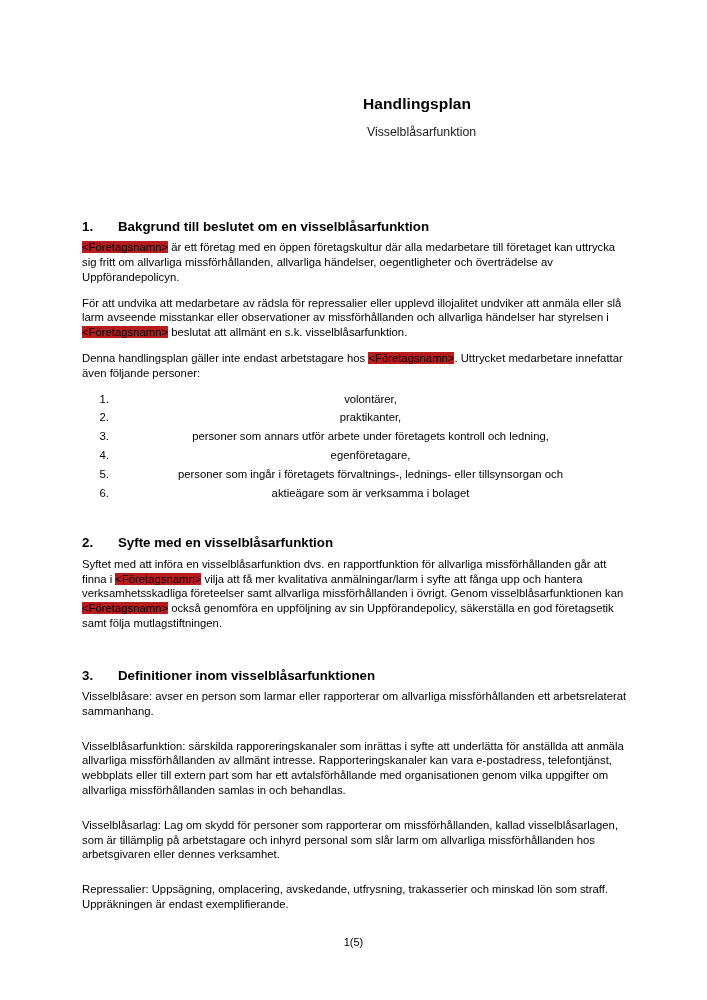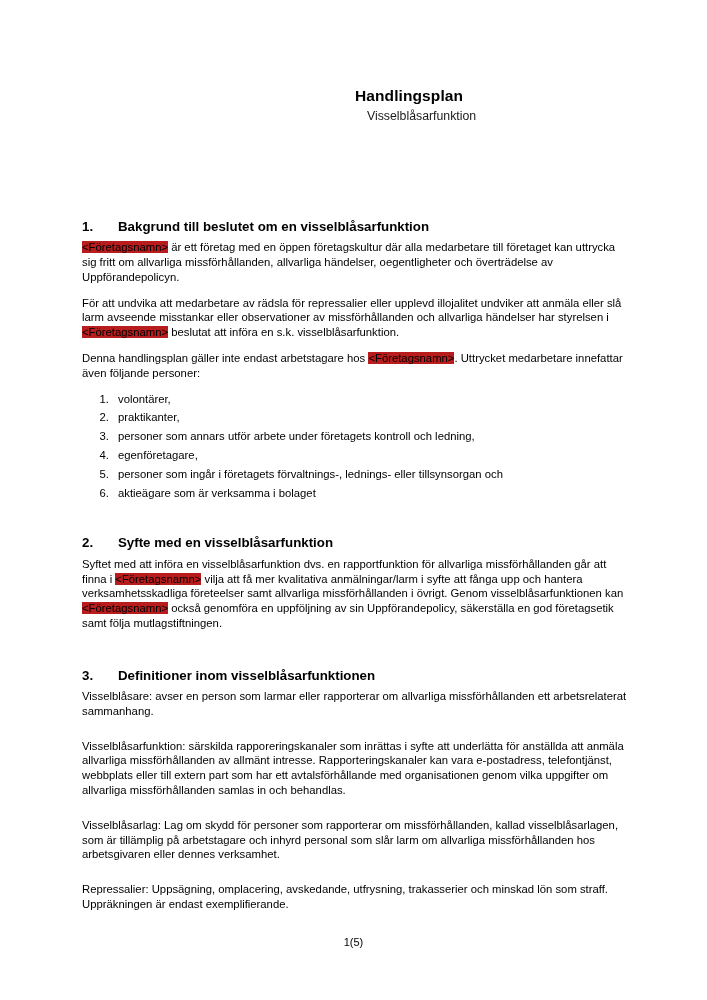--- a/index.html
+++ b/index.html
@@ -30,21 +30,21 @@
   .title-block {
     position: absolute;
     left: 351px;
     top: 82px;
     width: 300px;
   }
   .doc-title {
     font-size: 15.5px;
     font-weight: bold;
     line-height: 1.25;
-    margin: 4px;
+    margin: 12px;
     letter-spacing: 0.1px;
   }
   .doc-subtitle {
     font-size: 12.3px;
     font-weight: normal;
     line-height: 1.25;
     margin: 1px 0 0 16px;
     color: #1a1a1a;
   }
 
@@ -88,20 +88,21 @@
   ol.person-list {
     margin: 0;
     padding: 0 0 0 26px;
     font-size: 11.3px;
     line-height: 1.31;
     list-style-position: outside;
   }
   ol.person-list li {
     padding-left: 6px;
     margin: 4px;
+    text-align: center;
   }
 
   .hl {
     background-color: #b91c1c;
     color: #000000;
   }
 
   .defterm {
     font-weight: normal;
   }
@@ -132,21 +133,21 @@
     <h2 class="section-heading">
       <span class="num">1.</span>
       <span class="htext">Bakgrund till beslutet om en visselblåsarfunktion</span>
     </h2>
 
     <p class="body-text">
       <span class="hl">&lt;Företagsnamn&gt;</span><span> är ett företag med en öppen företagskultur där alla medarbetare till företaget kan uttrycka sig fritt om allvarliga missförhållanden, allvarliga händelser, oegentligheter och överträdelse av Uppförandepolicyn.</span>
     </p>
 
     <p class="body-text">
-      <span>För att undvika att medarbetare av rädsla för repressalier eller upplevd illojalitet undviker att anmäla eller slå larm avseende misstankar eller observationer av missförhållanden och allvarliga händelser har styrelsen i </span><span class="hl">&lt;Företagsnamn&gt;</span><span> beslutat att införa en s.k. visselblåsarfunktion.</span>
+      <span>För att undvika att medarbetare av rädsla för repressalier eller upplevd illojalitet undviker att anmäla eller slå larm avseende misstankar eller observationer av missförhållanden och allvarliga händelser har styrelsen i </span><span class="hl">&lt;Företagsnamn&gt;</span><span> beslutat att allmänt en s.k. visselblåsarfunktion.</span>
     </p>
 
 
     <p class="body-text">
       <span>Denna handlingsplan gäller inte endast arbetstagare hos </span><span class="hl">&lt;Företagsnamn&gt;</span><span>. Uttrycket medarbetare innefattar även följande personer:</span>
     </p>
 
     <ol class="person-list">
       <li>volontärer,</li>
       <li>praktikanter,</li>

